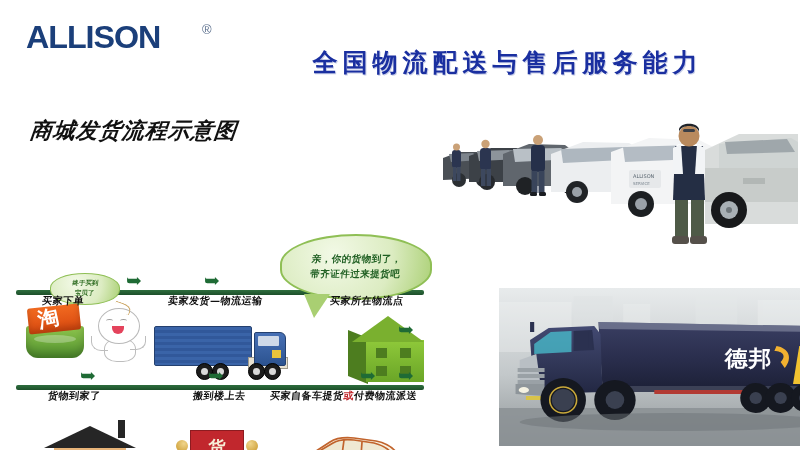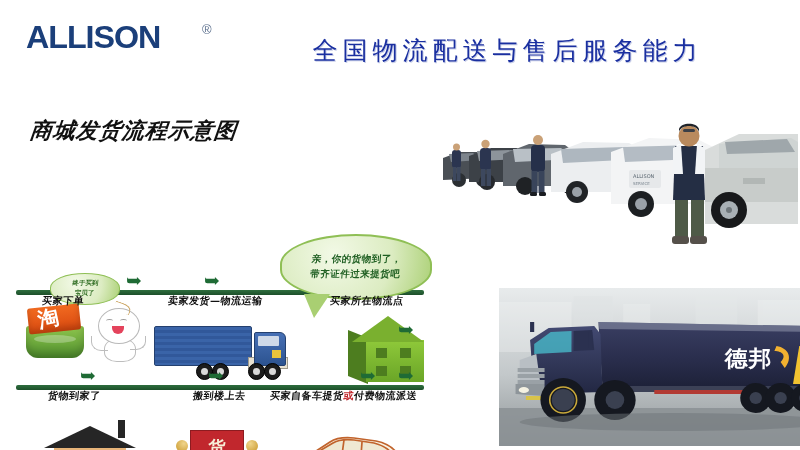--- a/index.html
+++ b/index.html
@@ -24,24 +24,24 @@
     position:absolute;left:176px;top:0px;
     font-size:13px;color:#5a6e8c;
   }
   .logo-cn{
     margin-top:4px;
     font-family:"DejaVu Sans","Liberation Sans",sans-serif;
     font-weight:bold;font-size:27px;letter-spacing:2px;
     color:#1b3f7a;line-height:1.05;
   }
   .headline{
-    position:absolute;left:245px;top:34px;width:525px;
+    position:absolute;left:245px;top:46px;width:525px;
     text-align:center;
     font-family:"DejaVu Sans","Liberation Sans",sans-serif;
-    font-weight:normal;font-size:25px;letter-spacing:5px;
+    font-weight:bold;font-size:25px;letter-spacing:5px;
     color:#1a2fa0;
     text-shadow:1px 1px 0 #c9cfe8;
     white-space:nowrap;
   }
 
   
   .diagram{position:absolute;left:8px;top:108px;width:430px;height:308px;}
   .diagram-title{
     position:absolute;left:22px;top:8px;
     font-family:"DejaVu Serif","Liberation Serif",serif;

